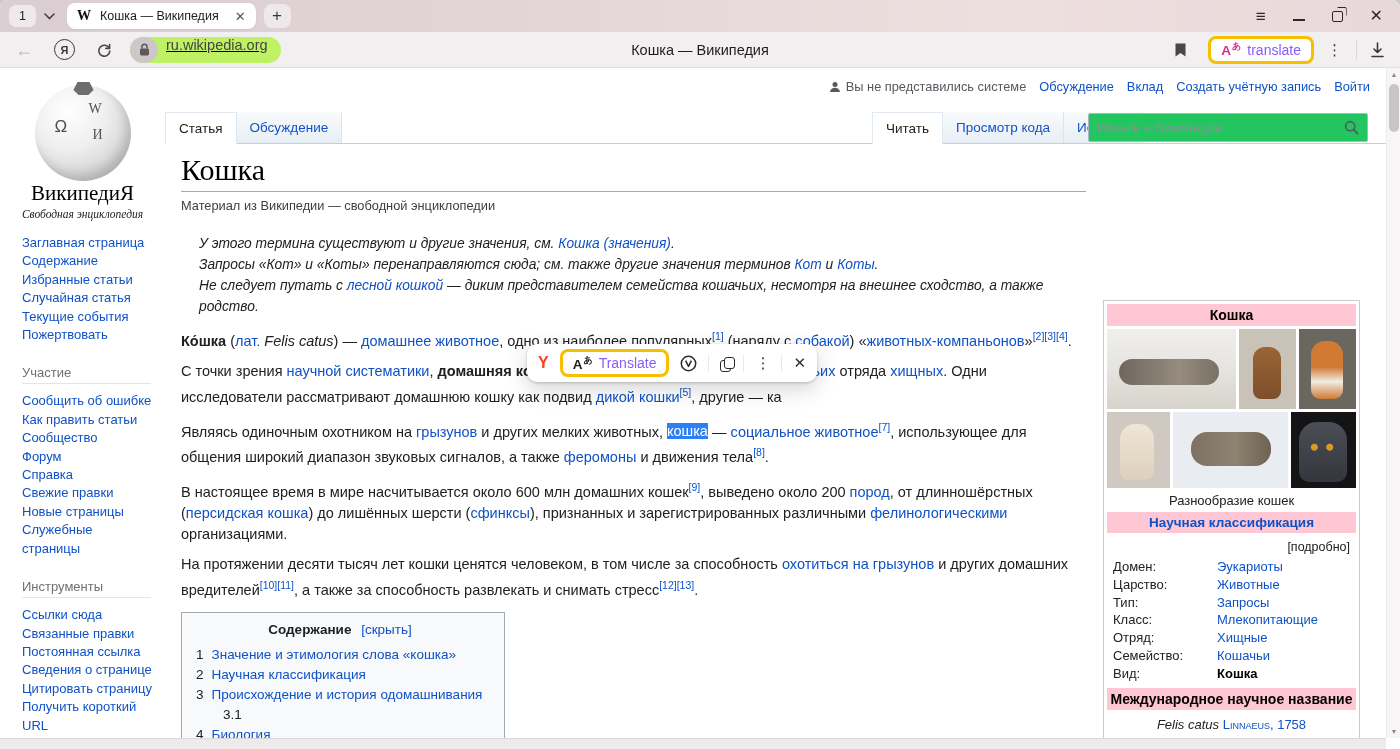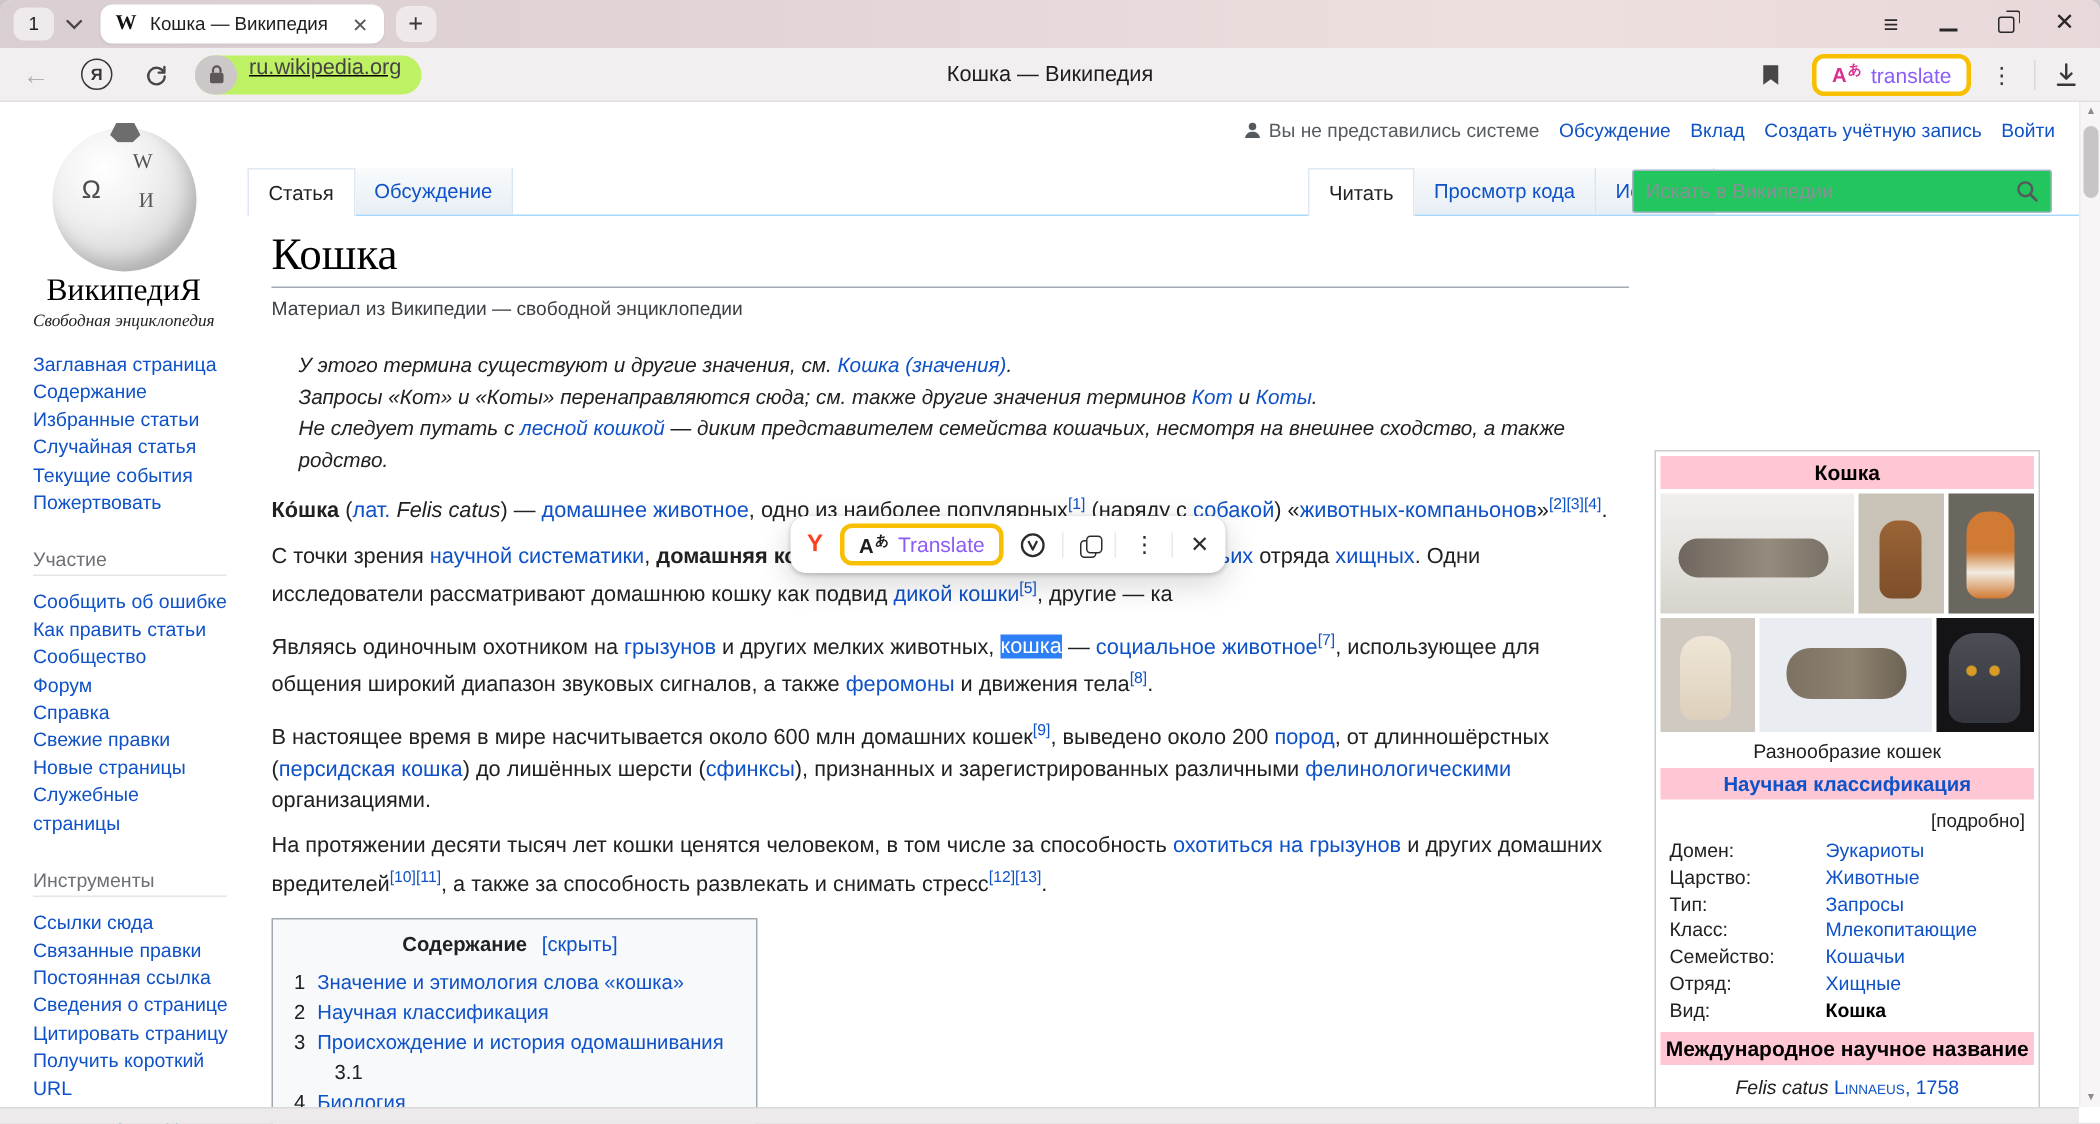--- a/index.html
+++ b/index.html
@@ -383,26 +383,26 @@
           </div>
           <div class="trow">
             <span class="tlabel">Тип:</span>
             <a class="tval">Запросы</a>
           </div>
           <div class="trow">
             <span class="tlabel">Класс:</span>
             <a class="tval">Млекопитающие</a>
           </div>
           <div class="trow">
+            <span class="tlabel">Отряд:</span>
+            <a class="tval">Хищные</a>
+          </div>
+          <div class="trow">
             <span class="tlabel">Семейство:</span>
             <a class="tval">Кошачьи</a>
-          </div>
-          <div class="trow">
-            <span class="tlabel">Отряд:</span>
-            <a class="tval">Хищные</a>
           </div>
           <div class="trow">
             <span class="tlabel">Вид:</span>
             <span class="tval b">Кошка</span>
           </div>
         </div>
       <div class="ibh">Международное научное название</div>
       <div class="sciname"><i class="lat">Felis catus </i><a class="wlink sc">Linnaeus</a><a class="wlink">, 1758</a></div>
 
     </div>

